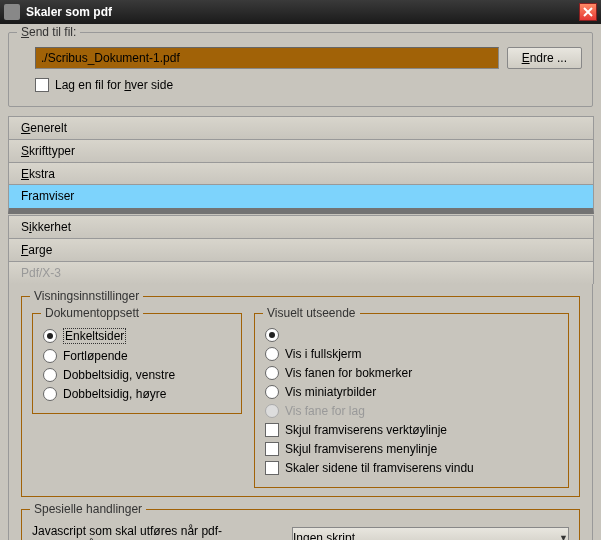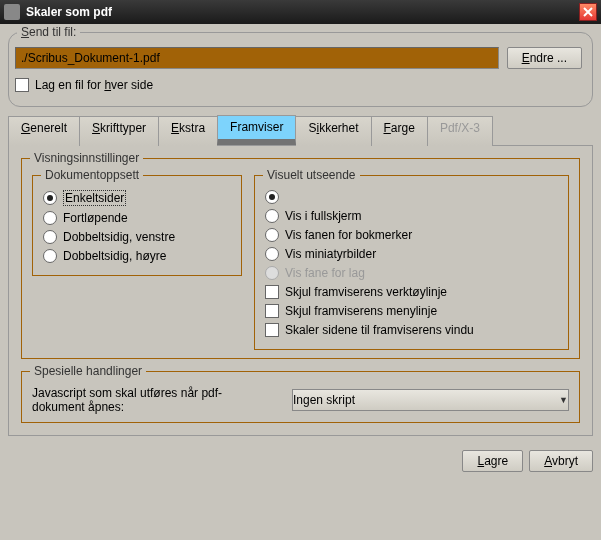--- a/index.html
+++ b/index.html
@@ -6,34 +6,34 @@
 body { margin: 0; padding: 0; background: #c8c5bd; width: 601px; height: 540px; overflow: hidden; }
 
 .titlebar { background: linear-gradient(to bottom, #3a3a3a, #1a1a1a); height: 24px; display: flex; align-items: center; padding: 0 4px; color: #fff; font-weight: bold; }
 .titlebar-icon { width: 16px; height: 16px; background: #888; border-radius: 2px; margin-right: 6px; }
 .titlebar-title { flex: 1; }
 .close-btn { width: 18px; height: 18px; background: linear-gradient(to bottom, #ff8a65, #e53935); border: 1px solid #8b2020; display: flex; align-items: center; justify-content: center; color: #fff; font-weight: bold; cursor: pointer; }
 .close-btn svg { width: 10px; height: 10px; }
 
 .window-body { padding: 8px; background: #c8c5bd; }
 
-.fieldset { border: 1px solid #999; border-radius: 12px; padding: 10px 10px 10px 6px; margin-bottom: 8px; position: relative; background: #c8c5bd; }
+.fieldset { border: 1px solid #999; border-radius: 2px; padding: 10px 10px 10px 26px; margin-bottom: 8px; position: relative; background: #c8c5bd; }
 .fieldset-legend { position: absolute; top: -8px; left: 8px; background: #c8c5bd; padding: 0 4px; color: #333; }
 
 .file-row { display: flex; gap: 8px; align-items: center; margin-bottom: 8px; margin-top: 4px; }
 .file-input { flex: 1; background: #a16207; border: 1px solid #888; border-top-color: #666; border-left-color: #666; padding: 3px 5px; height: 22px; }
 .btn { background: linear-gradient(to bottom, #e8e6df, #cfccc3); border: 1px solid #888; padding: 3px 14px; cursor: pointer; border-radius: 2px; }
 
 .checkbox-row, .radio-row { display: flex; align-items: center; gap: 6px; margin: 3px 0; padding: 1px 0; }
 .checkbox, .radio { width: 14px; height: 14px; background: #fff; border: 1px solid #666; flex-shrink: 0; display: flex; align-items: center; justify-content: center; }
 .radio { border-radius: 50%; }
 .radio.checked::after { content: ""; width: 6px; height: 6px; background: #222; border-radius: 50%; }
 
 .tabs-container { margin-top: 4px; }
-.tabs { display: flex; }
+.tabs { display: flex; flex-direction: column; }
 .tab { border: 1px solid #999; border-bottom: none; padding: 4px 12px; background: linear-gradient(to bottom, #d8d5cc, #c8c5bd); margin-right: -1px; cursor: pointer; position: relative; top: 1px; }
 .tab.active { background: #7dd3fc; border-bottom: 6px solid #737373; z-index: 2; padding-bottom: 5px; top: 0; }
 .tab.disabled { color: #999; cursor: default; }
 .tab-panel { border: 1px solid #999; padding: 12px; background: #c8c5bd; }
 
 .two-col { display: flex; gap: 12px; }
 .two-col .col-left { width: 210px; }
 .two-col .col-right { flex: 1; }
 
 .nested-fieldset { border: 1px solid #a16207; padding: 10px 10px 8px 10px; position: relative; margin-top: 6px; }

